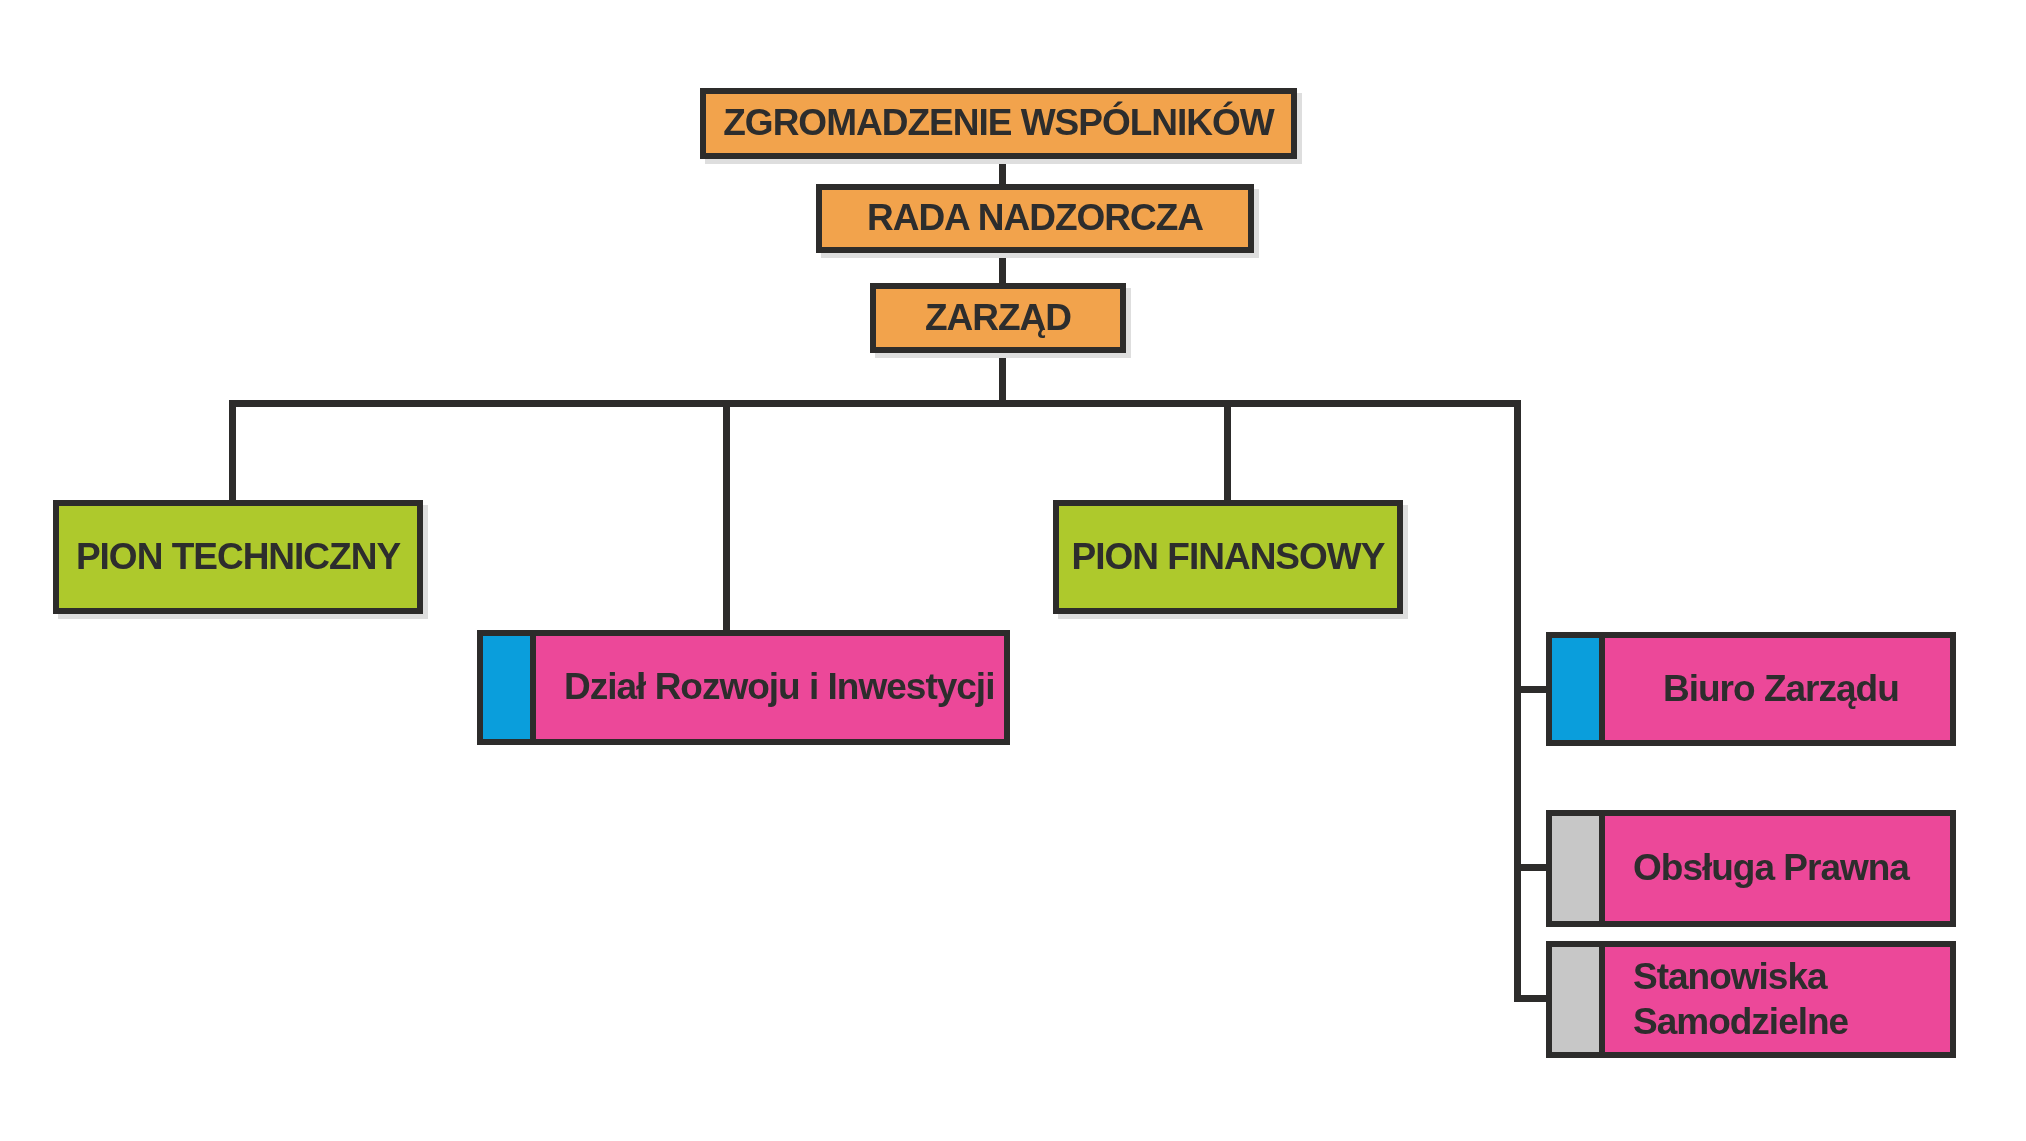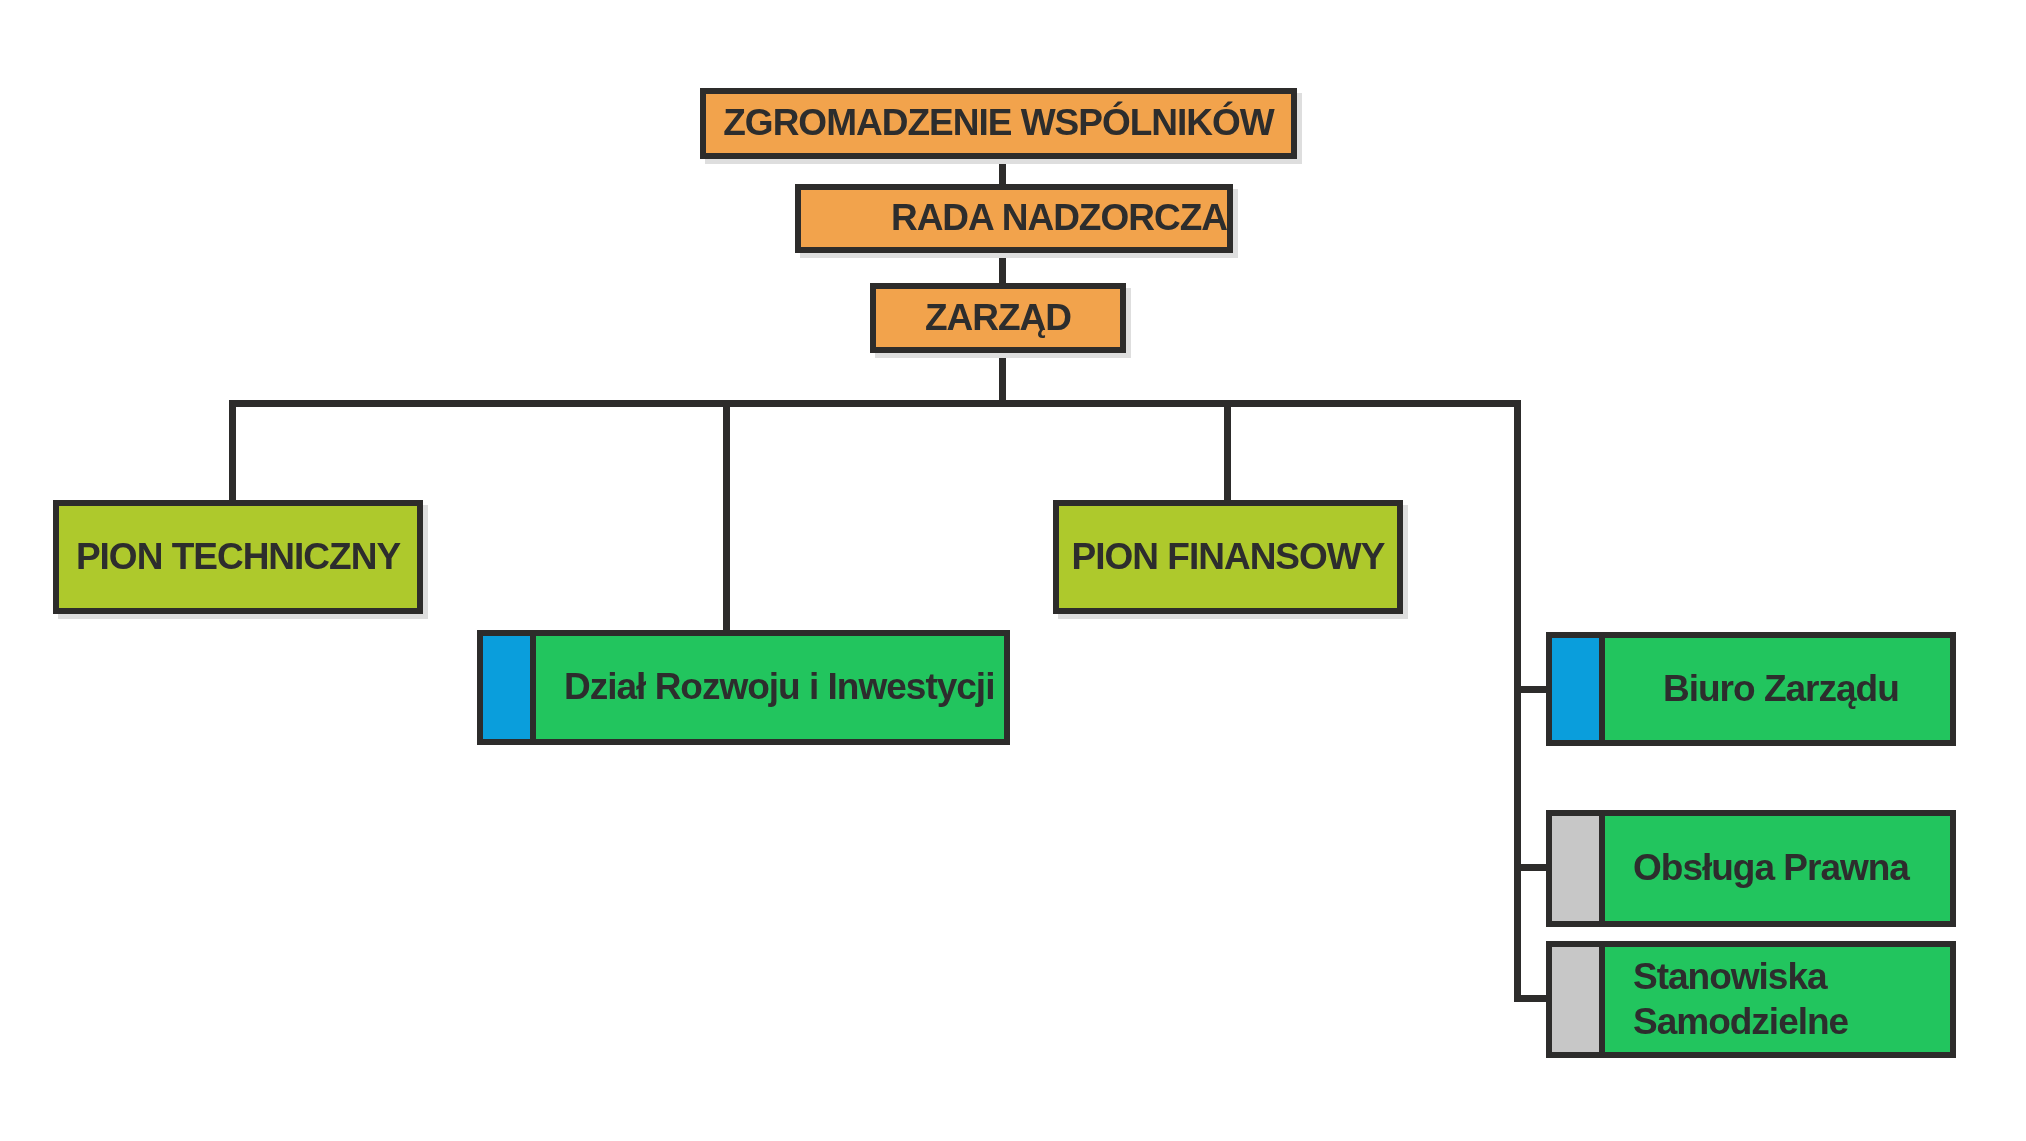--- a/index.html
+++ b/index.html
@@ -29,21 +29,21 @@
     line-height: 1.2;
   }
   .node.header {
     justify-content: center;
     text-align: center;
     white-space: nowrap;
     box-shadow: 5px 5px 0 #dedede;
   }
   .node.orange { background: #f2a34c; }
   .node.green  { background: #aec92c; }
-  .node.leaf   { background: #22c55e; padding: 0; }
+  .node.leaf   { background: #ec4899; padding: 0; }
   .accent {
     box-sizing: border-box;
     width: 53px;
     height: 100%;
     border-right: 6px solid #2d2c2b;
     flex: 0 0 auto;
   }
   .accent.blue { background: #0a9edc; }
   .accent.gray { background: #c7c7c7; }
   .leaf-label {
@@ -71,21 +71,21 @@
   <div class="line" style="left:1224px; top:400px; width:7px; height:102px;"></div>
   <div class="line" style="left:1514px; top:400px; width:7px; height:602px;"></div>
   <div class="line" style="left:1514px; top:686px; width:38px; height:7px;"></div>
   <div class="line" style="left:1514px; top:864px; width:38px; height:7px;"></div>
   <div class="line" style="left:1514px; top:995px; width:38px; height:7px;"></div>
 
   <div class="node header orange" style="left:700px; top:88px; width:597px; height:71px;">
     <span>ZGROMADZENIE WSPÓLNIKÓW</span>
   </div>
 
-  <div class="node header orange" style="left:795px; top:184px; width:438px; height:69px;justify-content:flex-end;">
+  <div class="node header orange" style="left:816px; top:184px; width:438px; height:69px;">
     <span>RADA NADZORCZA</span>
   </div>
 
   <div class="node header green" style="left:53px; top:500px; width:370px; height:114px;">
     <span>PION TECHNICZNY</span>
   </div>
 
   <div class="node header orange" style="left:870px; top:283px; width:256px; height:70px;">
     <span>ZARZĄD</span>
   </div>

